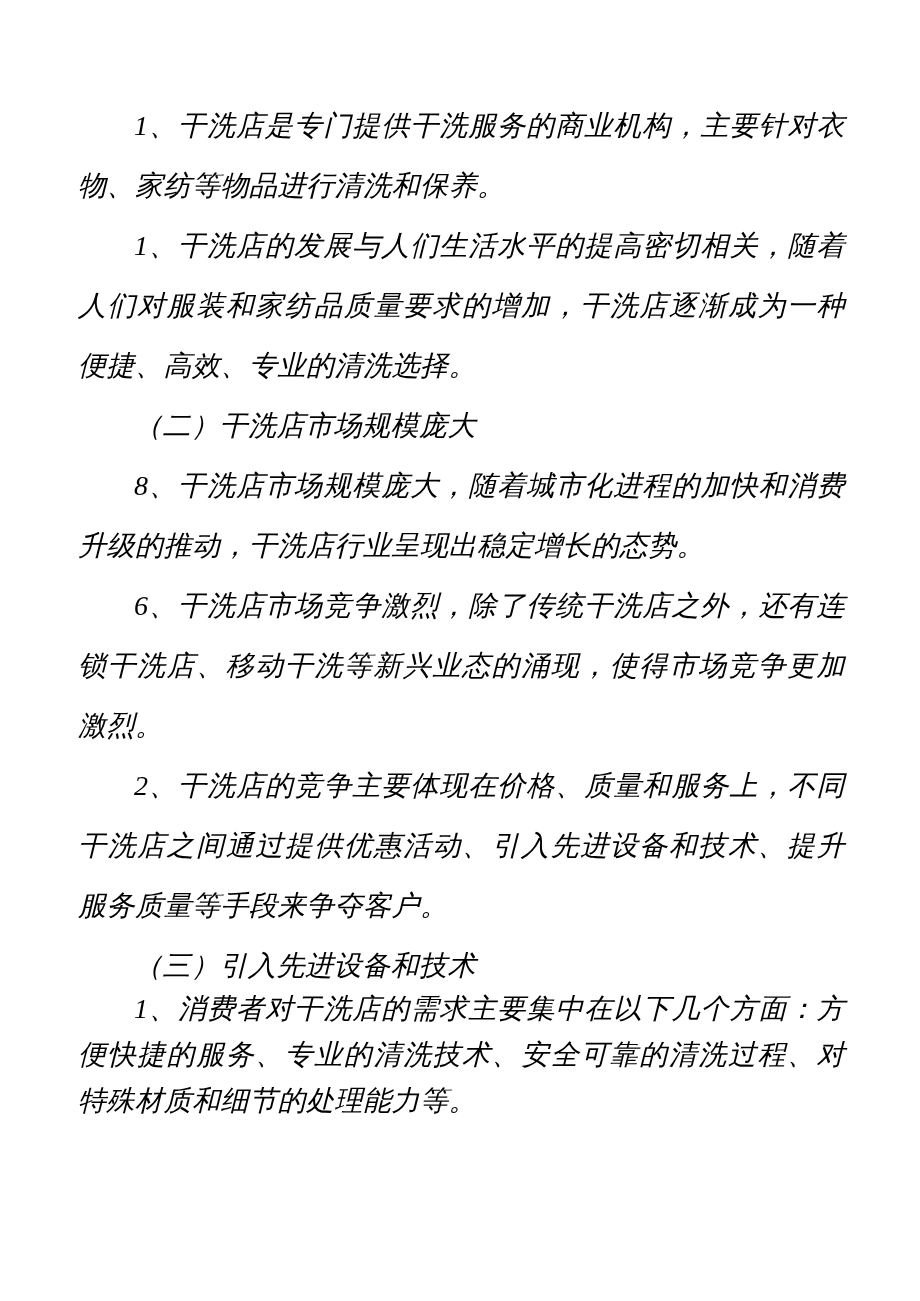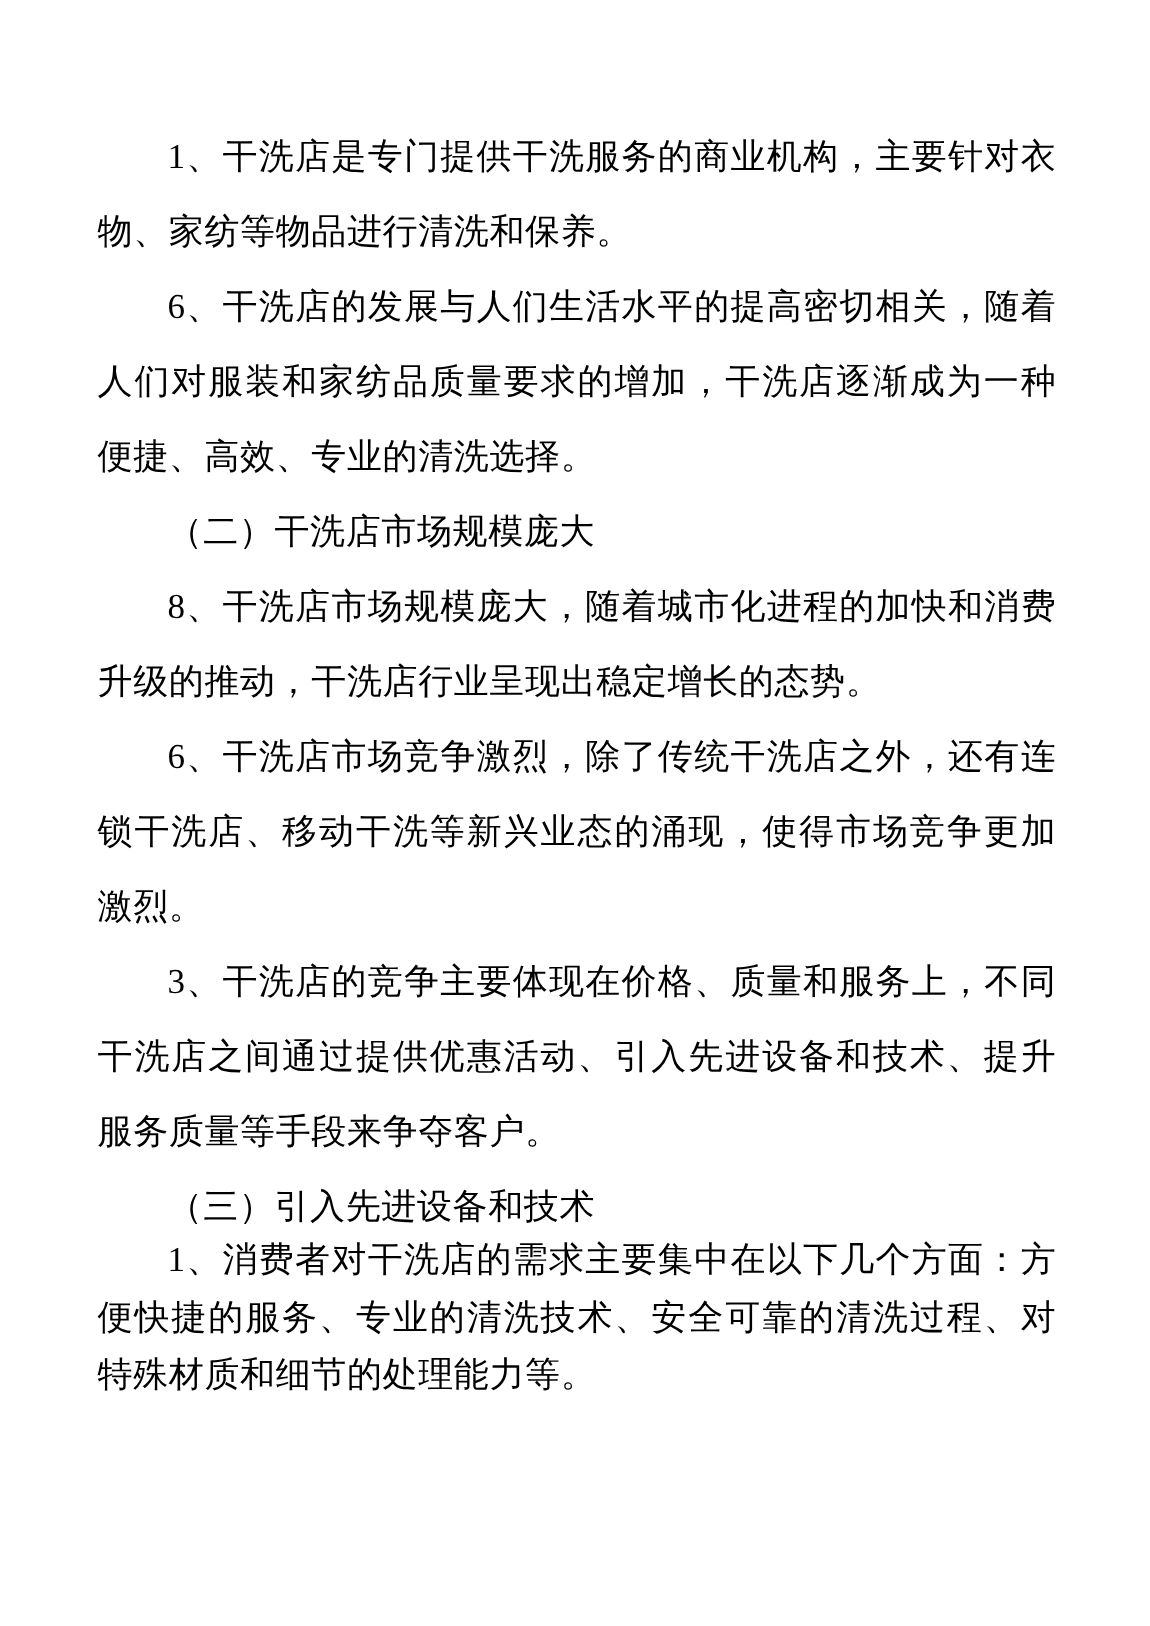--- a/index.html
+++ b/index.html
@@ -11,20 +11,21 @@
     position: relative;
     width: 920px;
     height: 1301px;
     margin: 0 auto;
     background: #ffffff;
     box-sizing: border-box;
     padding: 96px 75px 0 78px;
     overflow: hidden;
     font-family: "Liberation Serif", "DejaVu Serif", serif;
     color: #000000;
+    font-style: italic;
   }
   .para {
     margin: 0;
     font-size: 28px;
     line-height: 60px;
     text-align: justify;
     text-align-last: left;
     text-indent: 2em;
     letter-spacing: 0.5px;
     word-break: break-all;
@@ -49,27 +50,27 @@
   }
 </style>
 </head>
 <body>
 
 <div class="doc-page">
 
   <p class="para">1、干洗店是专门提供干洗服务的商业机构，主要针对衣物、家纺等物品进行清洗和保养。</p>
 
 
-  <p class="para">6、干洗店的发展与人们生活水平的提高密切相关，随着人们对服装和家纺品质量要求的增加，干洗店逐渐成为一种便捷、高效、专业的清洗选择。</p>
+  <p class="para">1、干洗店的发展与人们生活水平的提高密切相关，随着人们对服装和家纺品质量要求的增加，干洗店逐渐成为一种便捷、高效、专业的清洗选择。</p>
 
   <p class="heading">（二）干洗店市场规模庞大</p>
 
   <p class="para">8、干洗店市场规模庞大，随着城市化进程的加快和消费升级的推动，干洗店行业呈现出稳定增长的态势。</p>
 
   <p class="para">6、干洗店市场竞争激烈，除了传统干洗店之外，还有连锁干洗店、移动干洗等新兴业态的涌现，使得市场竞争更加激烈。</p>
 
-  <p class="para">3、干洗店的竞争主要体现在价格、质量和服务上，不同干洗店之间通过提供优惠活动、引入先进设备和技术、提升服务质量等手段来争夺客户。</p>
+  <p class="para">2、干洗店的竞争主要体现在价格、质量和服务上，不同干洗店之间通过提供优惠活动、引入先进设备和技术、提升服务质量等手段来争夺客户。</p>
 
   <p class="heading">（三）引入先进设备和技术</p>
 
   <p class="para-tight">1、消费者对干洗店的需求主要集中在以下几个方面：方便快捷的服务、专业的清洗技术、安全可靠的清洗过程、对特殊材质和细节的处理能力等。</p>
 
 </div>
 
 </body></html>

